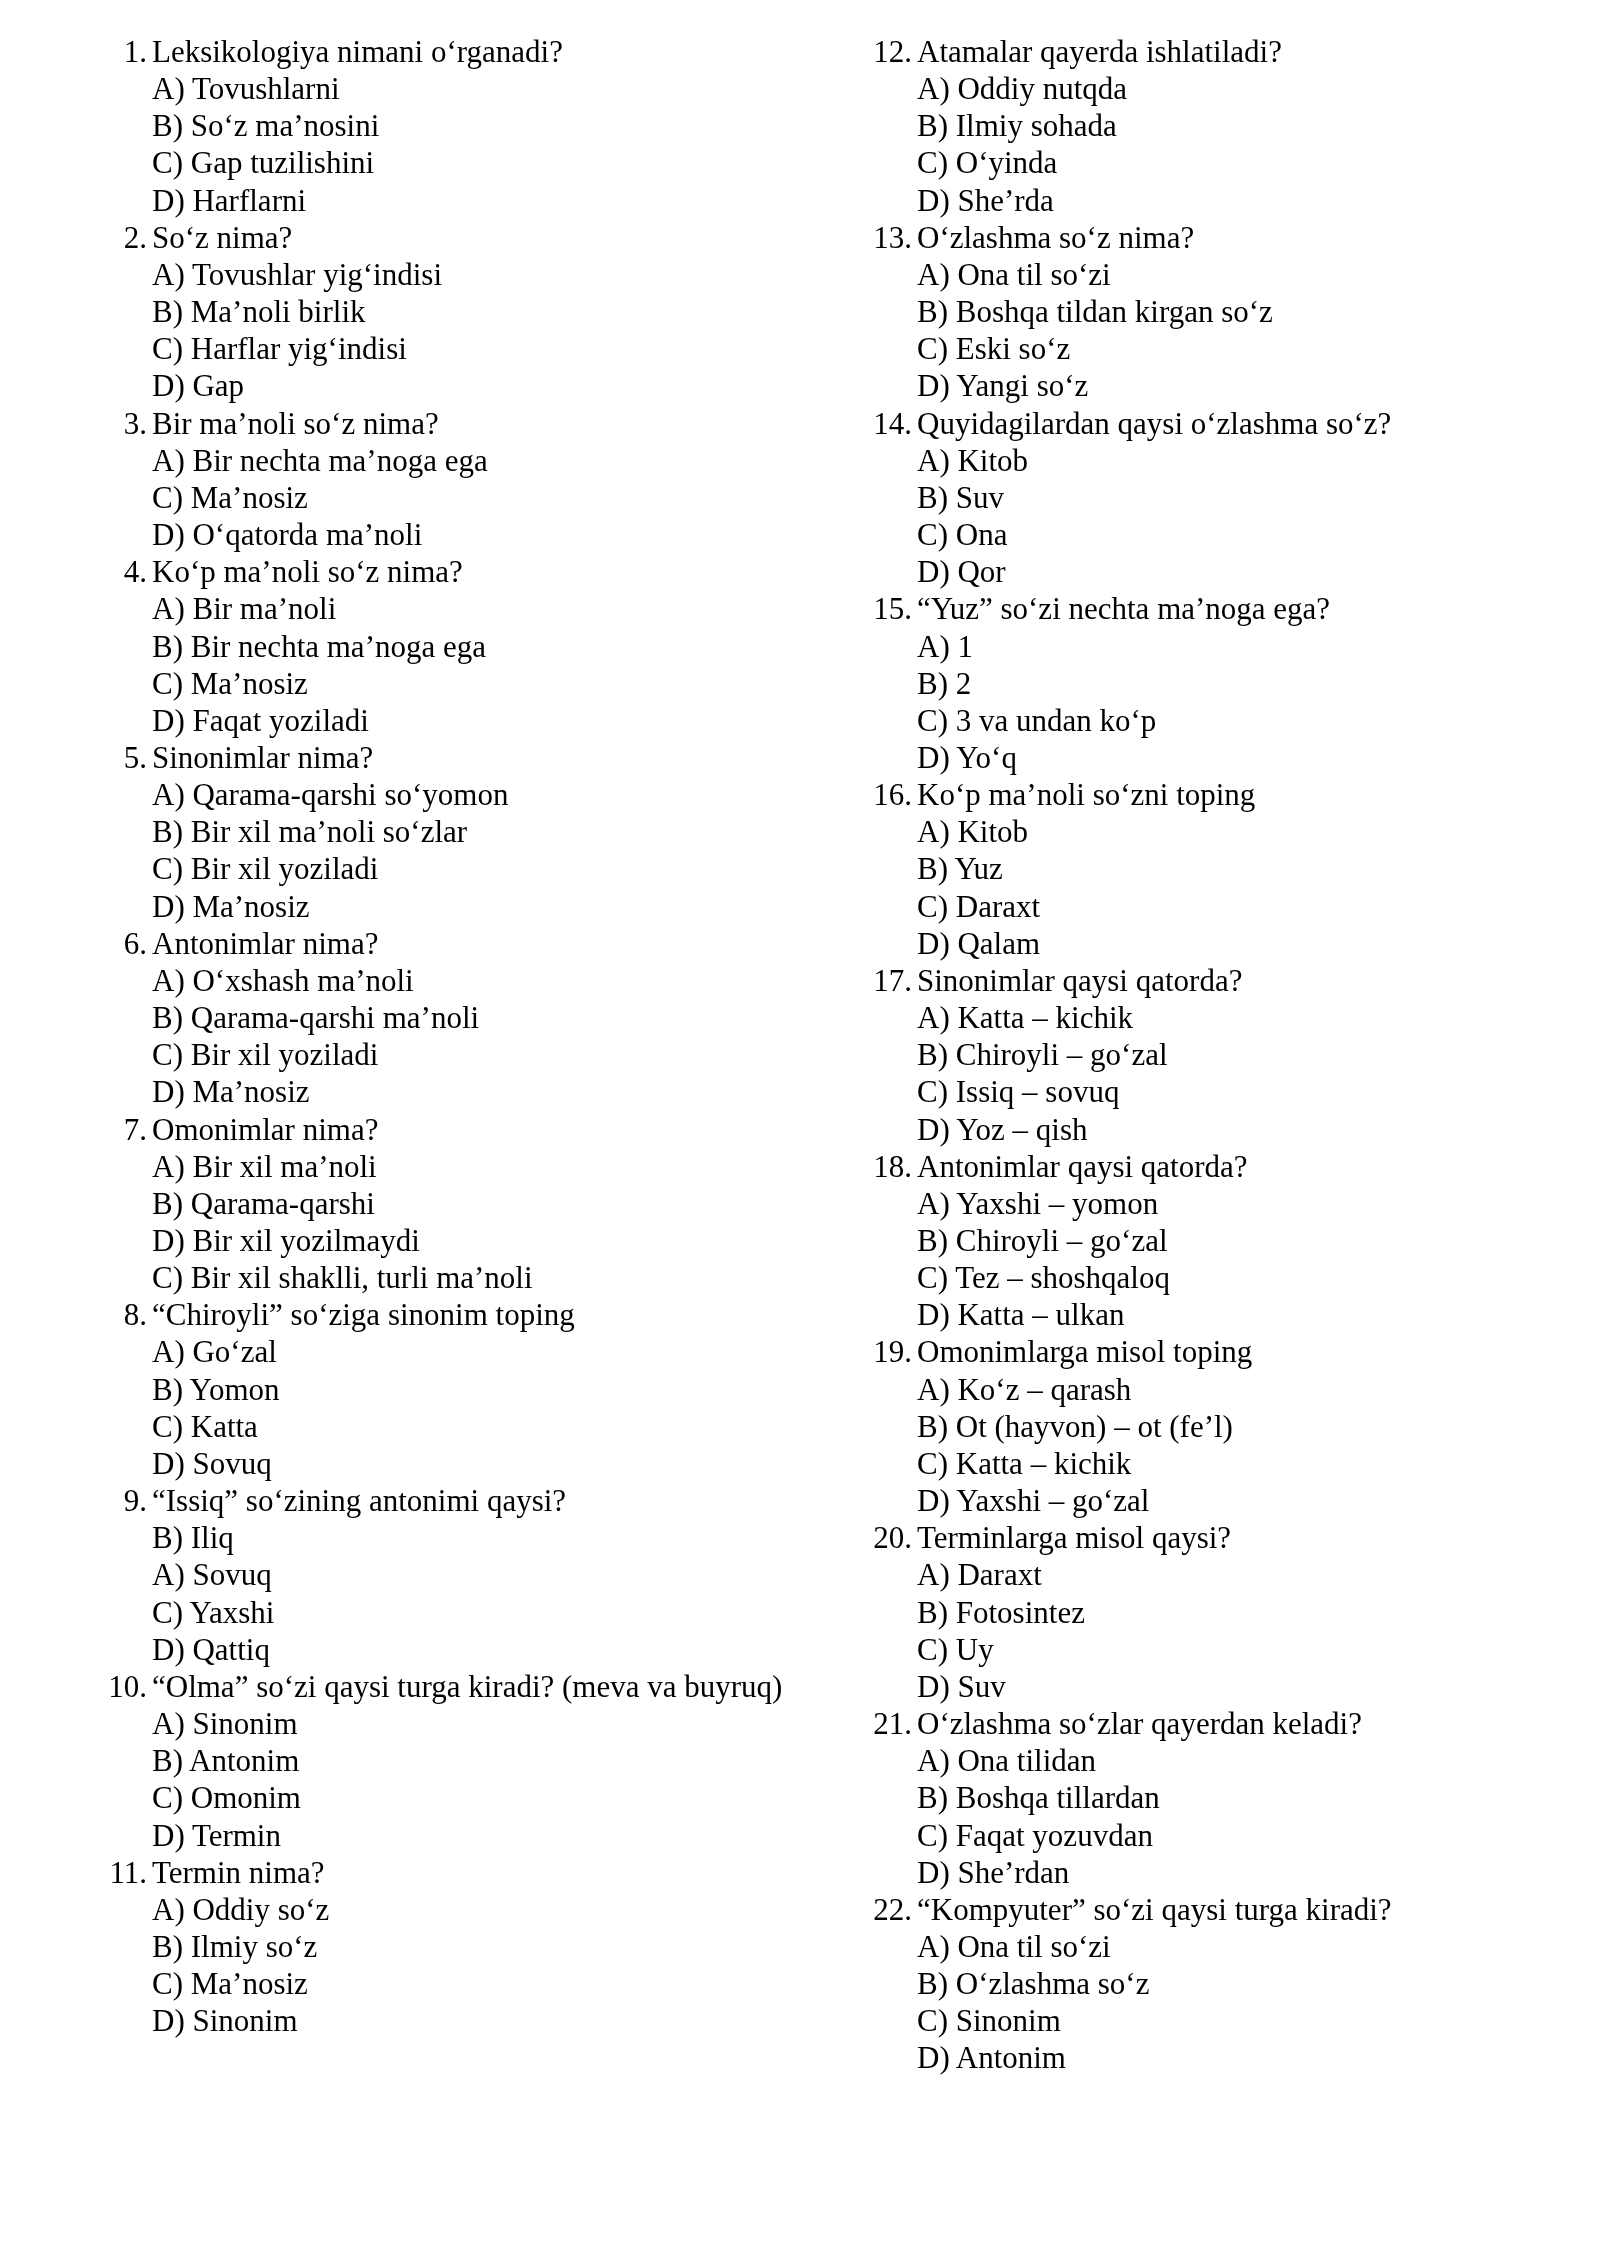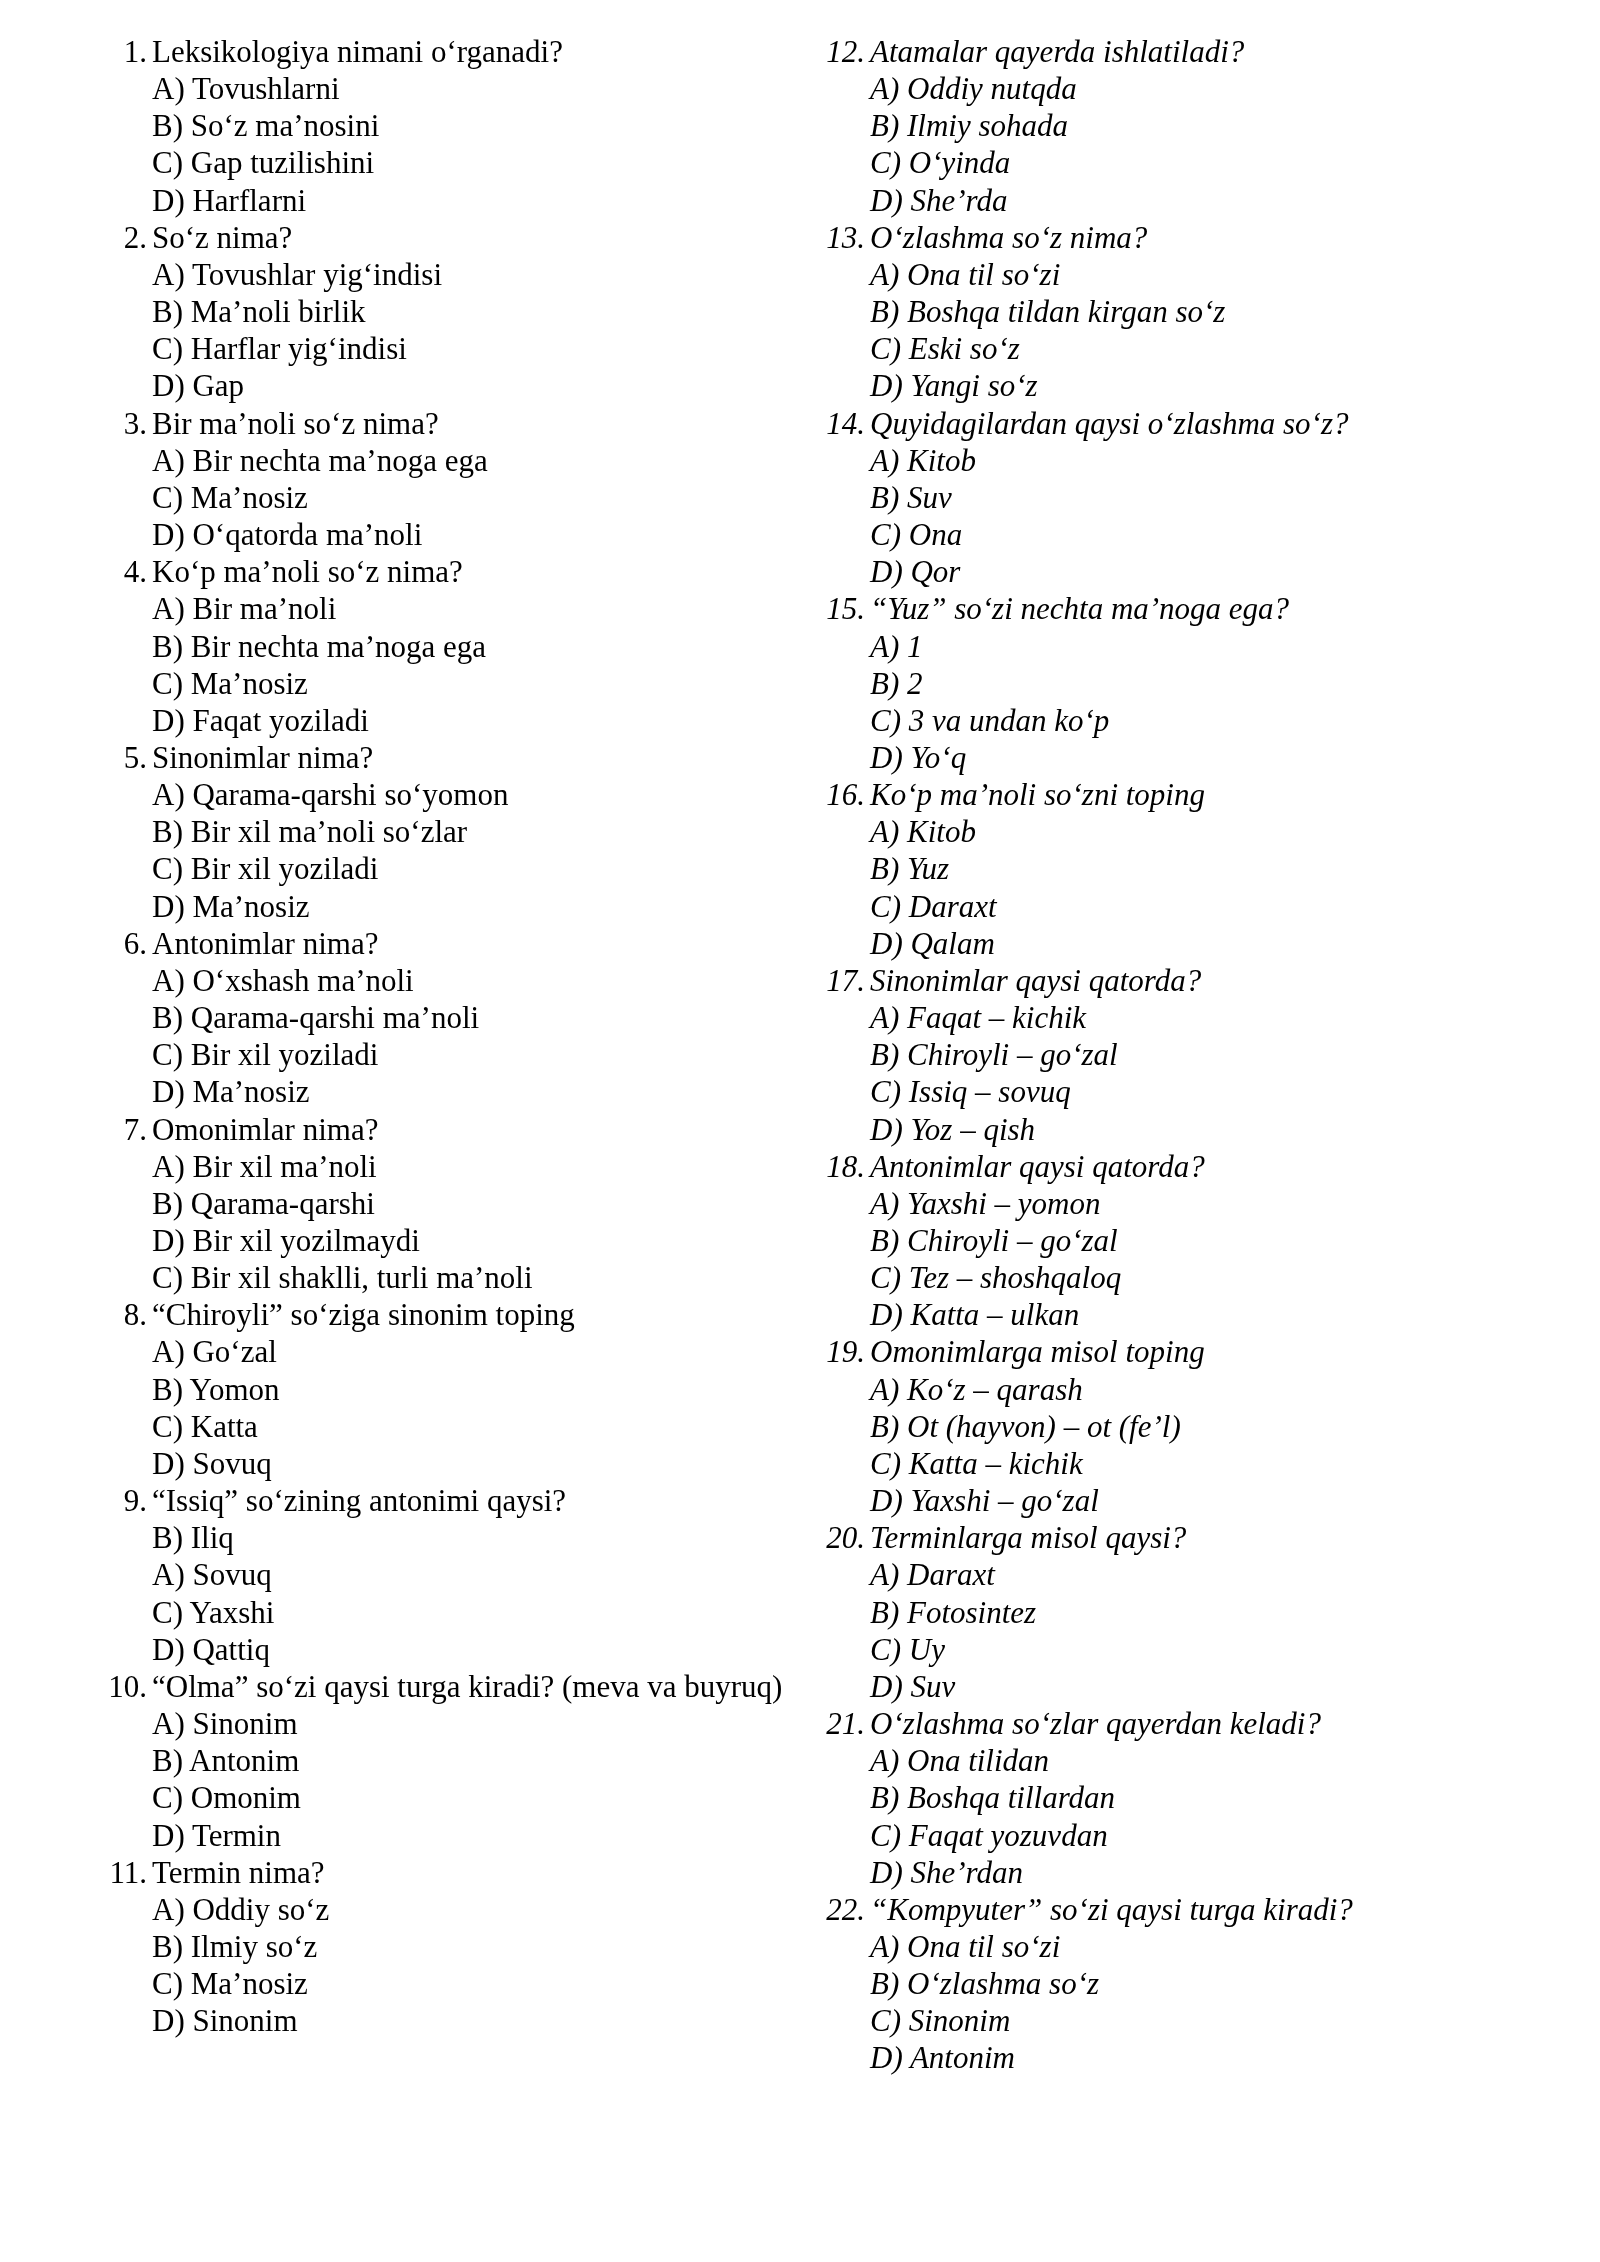--- a/index.html
+++ b/index.html
@@ -20,21 +20,21 @@
     height: 2262px;
     background: #ffffff;
   }
   .col {
     position: absolute;
     top: 33px;
     font-size: 31px;
     line-height: 37.15px;
   }
   .col-0 { left: 92px;  width: 780px; }
-  .col-1 { left: 810px; width: 740px; font-style: italic; }
+  .col-1 { left: 857px; width: 740px; }
   .q {
     position: relative;
     padding-left: 60px;
     white-space: nowrap;
   }
   .q-num {
     position: absolute;
     left: 0;
     top: 0;
     width: 55px;
@@ -171,21 +171,21 @@
         <span class="q-num">16.</span>
         <div class="q-line"><span>Ko‘p ma’noli so‘zni toping</span></div>
         <div class="q-line option">A) Kitob</div>
         <div class="q-line option">B) Yuz</div>
         <div class="q-line option">C) Daraxt</div>
         <div class="q-line option">D) Qalam</div>
       </div>
       <div class="q">
         <span class="q-num">17.</span>
         <div class="q-line"><span>Sinonimlar qaysi qatorda?</span></div>
-        <div class="q-line option">A) Faqat – kichik</div>
+        <div class="q-line option">A) Katta – kichik</div>
         <div class="q-line option">B) Chiroyli – go‘zal</div>
         <div class="q-line option">C) Issiq – sovuq</div>
         <div class="q-line option">D) Yoz – qish</div>
       </div>
       <div class="q">
         <span class="q-num">18.</span>
         <div class="q-line"><span>Antonimlar qaysi qatorda?</span></div>
         <div class="q-line option">A) Yaxshi – yomon</div>
         <div class="q-line option">B) Chiroyli – go‘zal</div>
         <div class="q-line option">C) Tez – shoshqaloq</div>

